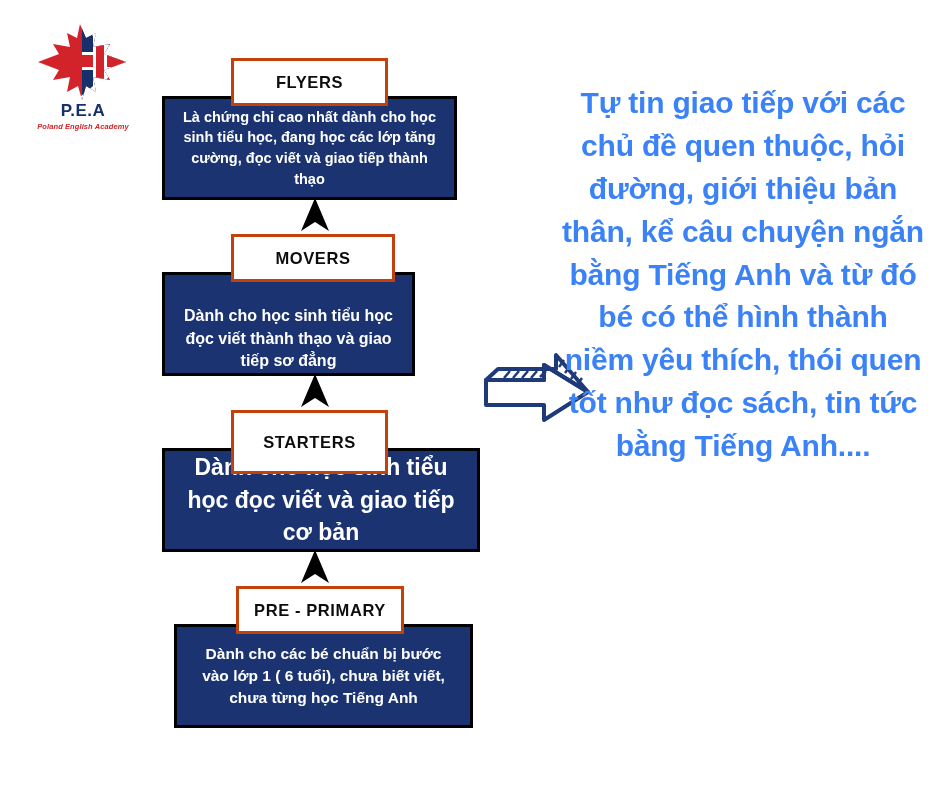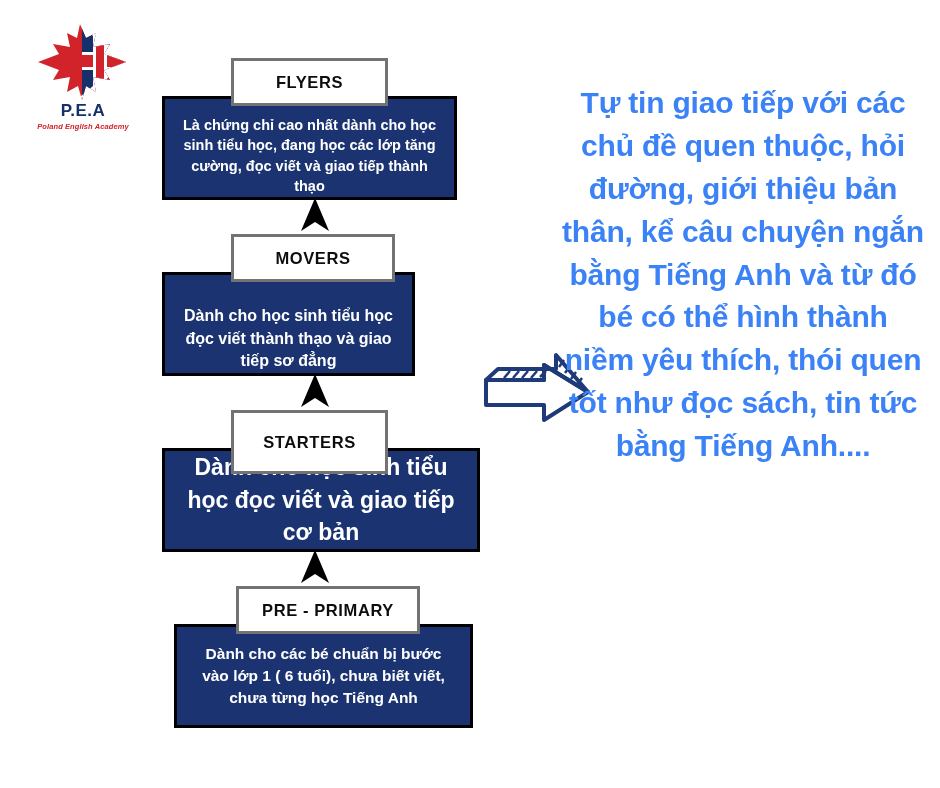--- a/index.html
+++ b/index.html
@@ -80,44 +80,44 @@
     padding: 0 14px;
   }
   .level-body .body-text {
     width: 100%;
     line-height: 1.42;
     white-space: pre-line;
   }
   .level-label {
     position: absolute;
     background: #ffffff;
-    border: 3px solid #737373;
+    border: 3px solid #c2410c;
     box-sizing: border-box;
     color: #0d0d0d;
     font-weight: bold;
     text-align: center;
     display: flex;
     align-items: center;
     justify-content: center;
     z-index: 5;
     letter-spacing: 0.6px;
   }
 
   
-  #level-flyers .level-body  { left: 162px; top: 96px;  width: 295px; height: 104px; font-size: 14.5px; align-items: flex-end; }
+  #level-flyers .level-body  { left: 162px; top: 96px;  width: 295px; height: 104px; font-size: 14.5px; }
   #level-flyers .level-label { left: 231px; top: 58px;  width: 157px; height: 48px;  font-size: 16.5px; }
 
   #level-movers .level-body  { left: 162px; top: 272px; width: 253px; height: 104px; font-size: 16px; align-items: flex-end; }
   #level-movers .level-label { left: 231px; top: 234px; width: 164px; height: 48px;  font-size: 16.5px; }
 
   #level-starters .level-body  { left: 162px; top: 448px; width: 318px; height: 104px; font-size: 23px; }
   #level-starters .level-label { left: 231px; top: 410px; width: 157px; height: 64px;  font-size: 16.5px; }
 
   #level-preprimary .level-body  { left: 174px; top: 624px; width: 299px; height: 104px; font-size: 15.5px; }
-  #level-preprimary .level-label { left: 236px; top: 586px; width: 184px; height: 48px;  font-size: 16.5px; }
+  #level-preprimary .level-label { left: 236px; top: 586px; width: 168px; height: 48px;  font-size: 16.5px; }
 
   
   .up-arrow {
     position: absolute;
     width: 30px;
     height: 34px;
     z-index: 3;
   }
   #arrow-movers-flyers   { left: 300px; top: 198px; }
   #arrow-starters-movers { left: 300px; top: 374px; }

